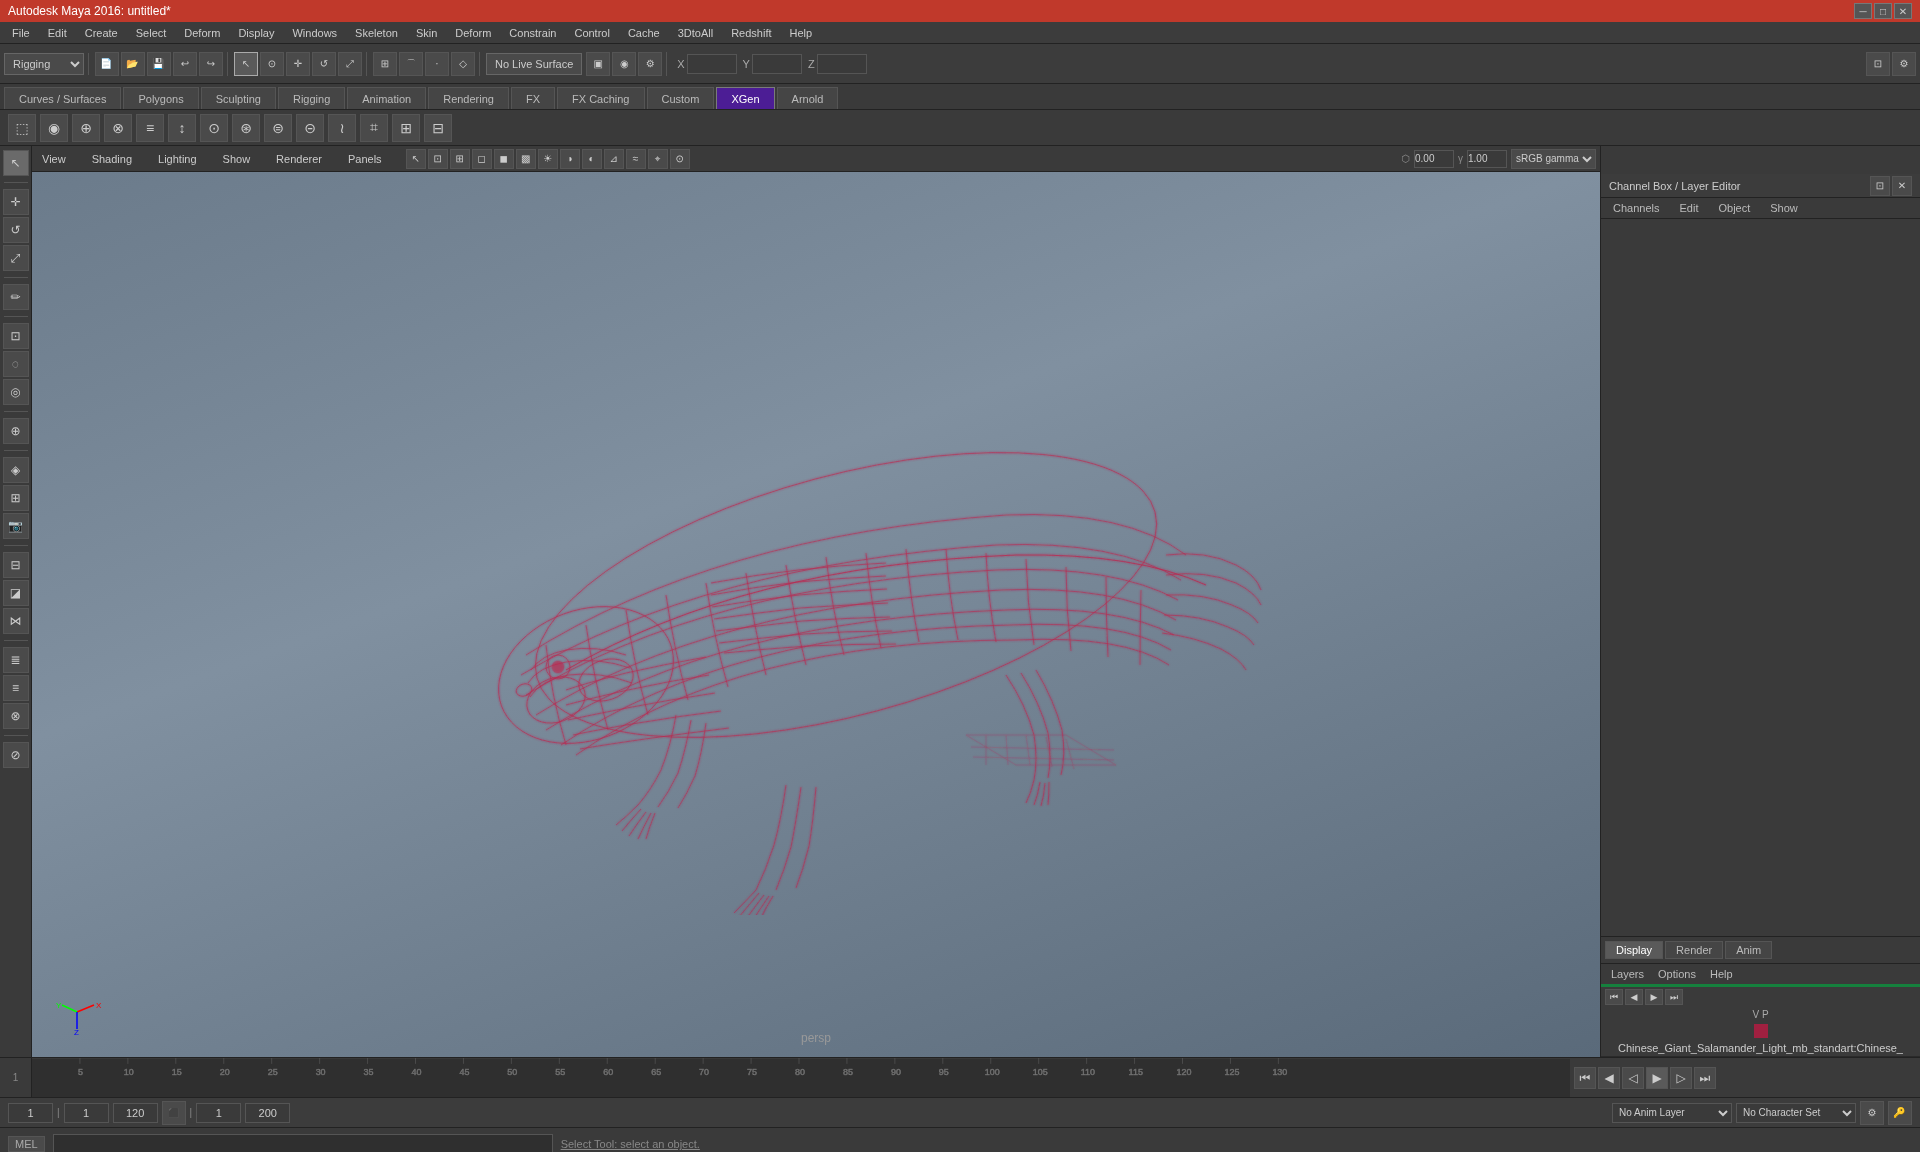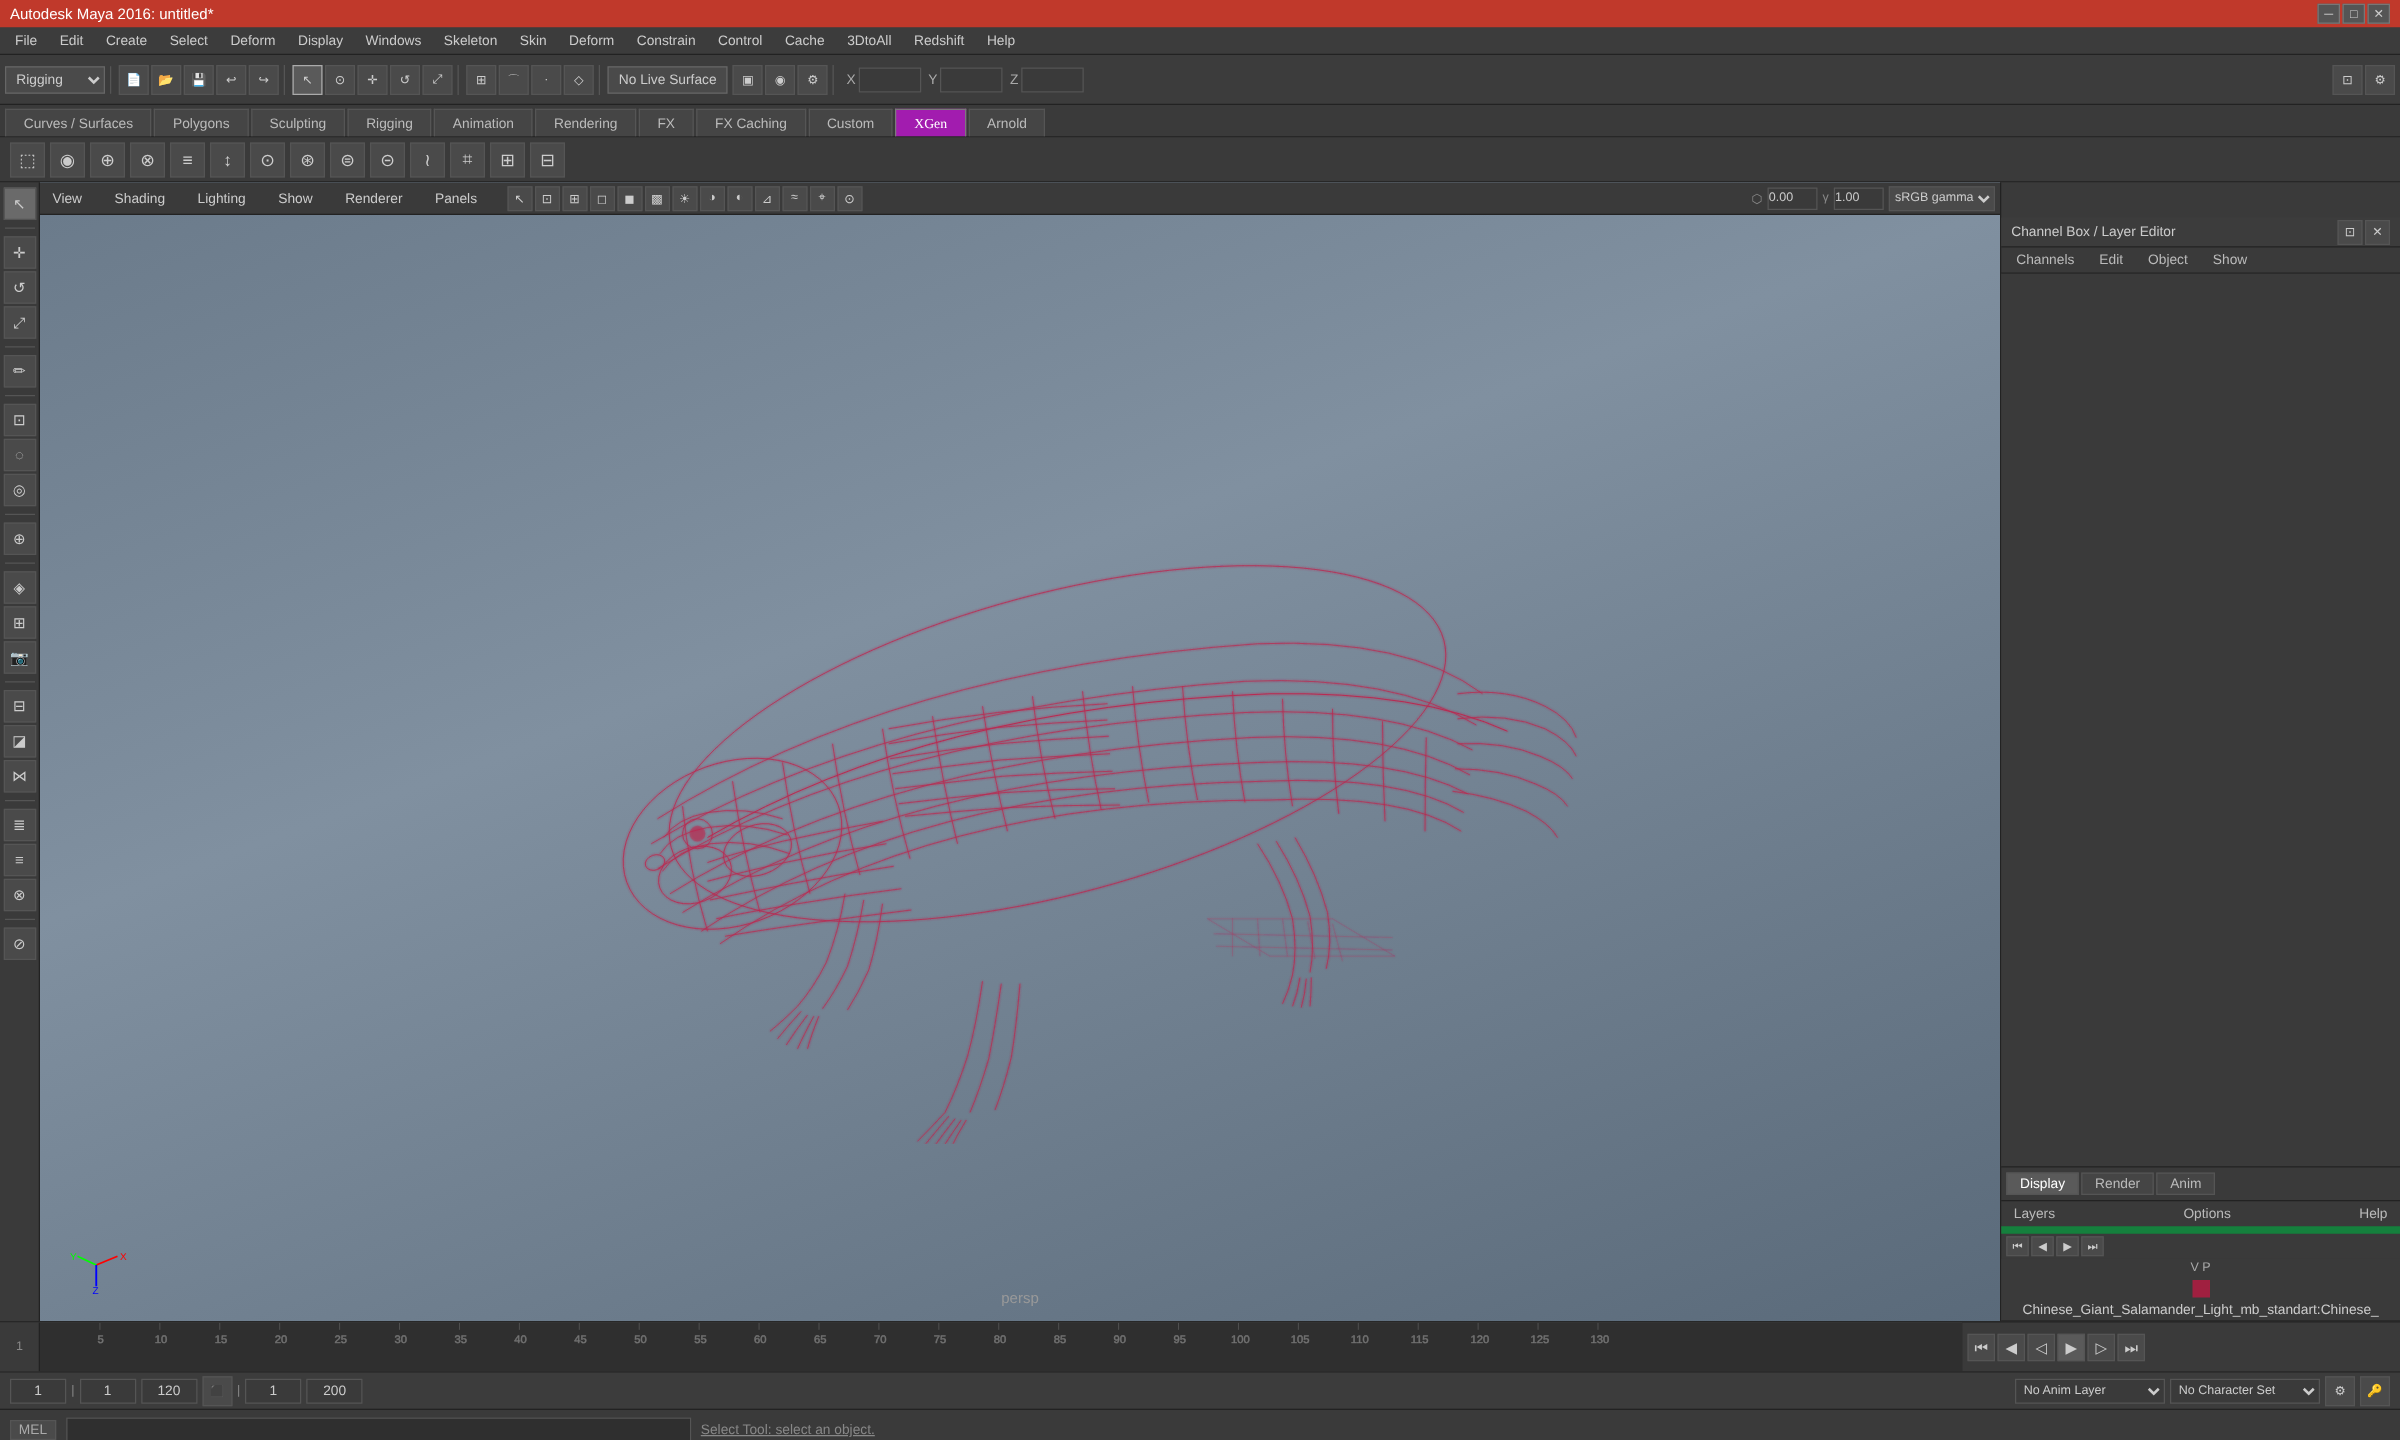--- a/index.html
+++ b/index.html
@@ -144,24 +144,23 @@
       cursor: pointer;
       background: #454545;
       border: 1px solid #555;
       border-bottom: none;
       margin-right: 2px;
       height: 22px;
       display: flex;
       align-items: center;
     }
     .tab.active {
-      background: #a21caf;
+      background: #4c1d95;
       color: #fff;
       border-color: #7a7a7a;
-      font-family: Liberation Serif, serif;
     }
 
     
     #icon-shelf {
       width: 100%;
       height: 36px;
       background: #3a3a3a;
       display: flex;
       align-items: center;
       padding: 0 8px;
@@ -337,22 +336,21 @@
       color: #bbb;
       cursor: pointer;
       background: #454545;
       border: 1px solid #555;
     }
     .cb-tab.active { background: #5a5a5a; color: #fff; }
     #channel-box-menu {
       display: flex;
       gap: 2px;
       padding: 2px 4px;
-      border-bottom: 6px solid #15803d;
-      justify-content: space-between;
+      border-bottom: 3px solid #15803d;
     }
     .cb-menu { font-size: 11px; color: #bbb; padding: 2px 6px; cursor: pointer; }
     .cb-nav-row {
       display: flex;
       gap: 2px;
       padding: 2px 4px;
       align-items: center;
     }
     .cb-nav-btn {
       width: 18px;

